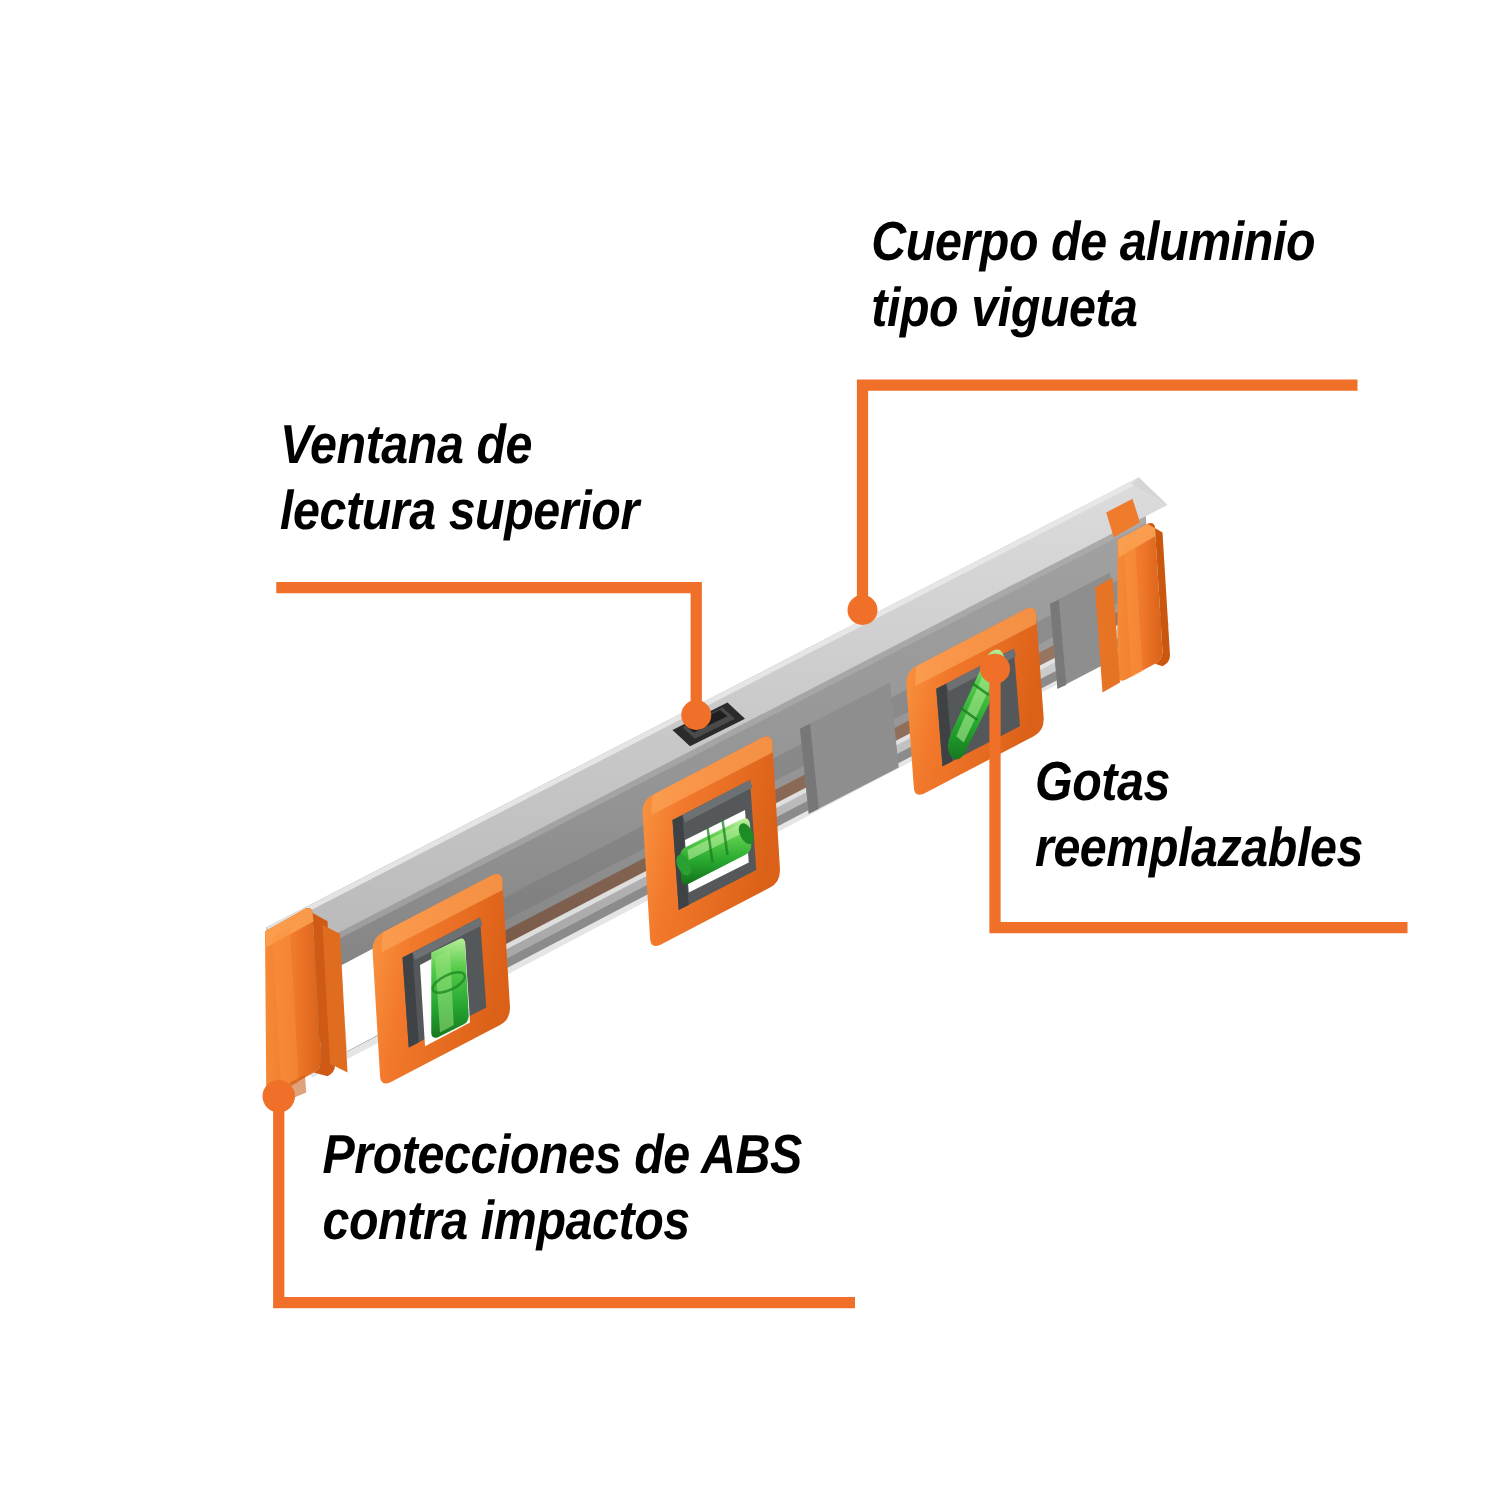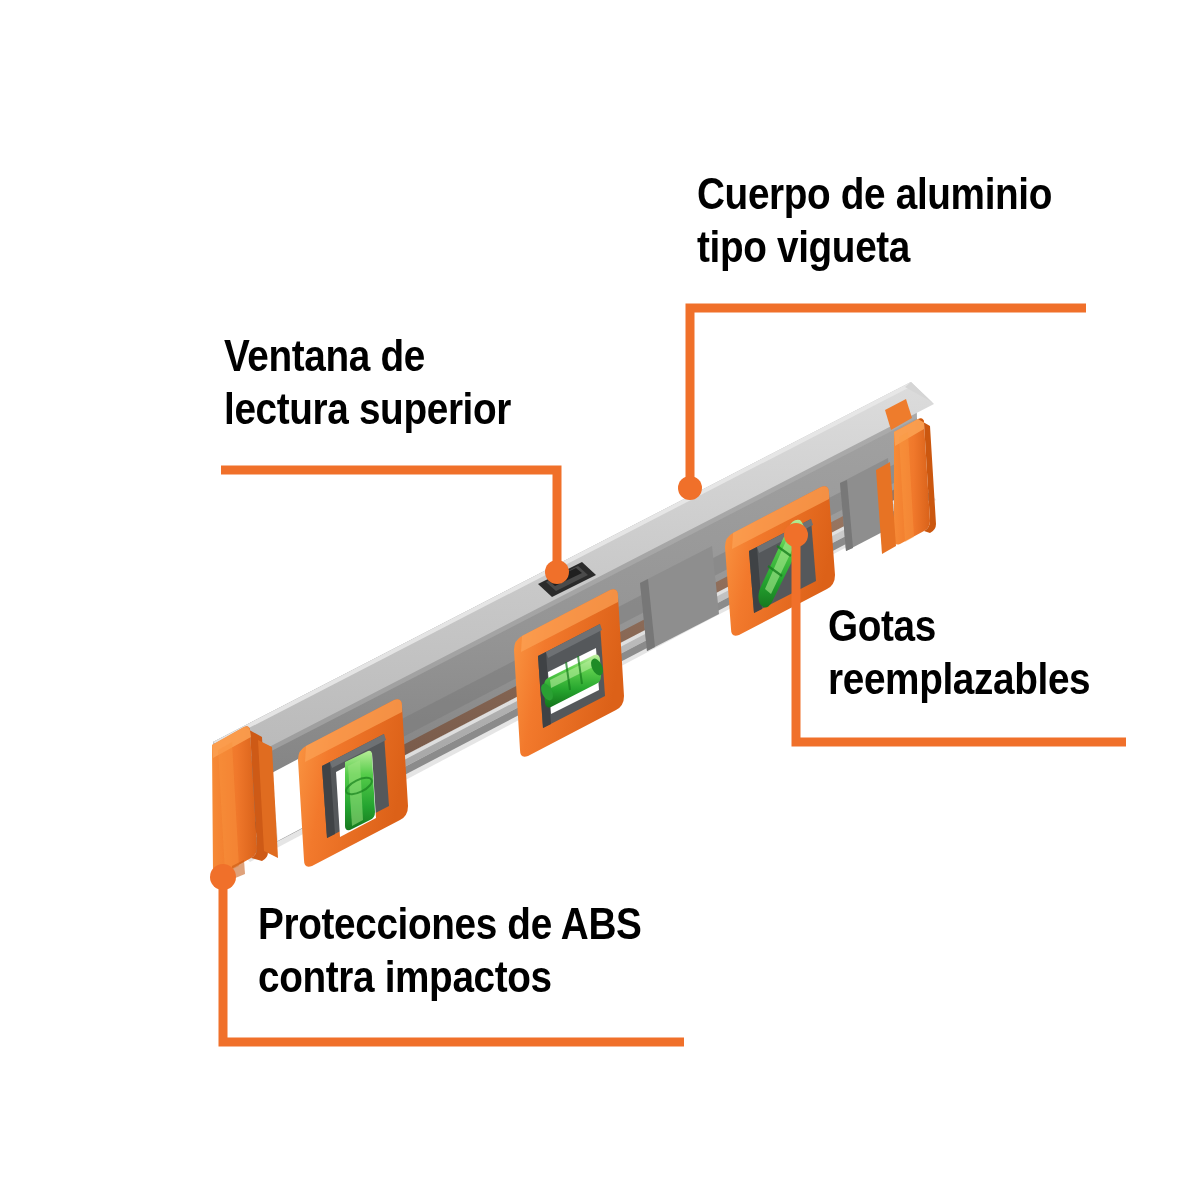--- a/index.html
+++ b/index.html
@@ -13,20 +13,21 @@
     height: 1200px;
     position: relative;
     overflow: hidden;
     font-family: "Liberation Sans", "DejaVu Sans", sans-serif;
   }
   #stage {
     position: absolute;
     top: 0; left: 0;
     width: 1200px;
     height: 1200px;
+    font-style: italic;
   }
   .callout-text {
     position: absolute;
     font-family: "Liberation Sans", "DejaVu Sans", sans-serif;
     font-weight: bold;
     font-size: 44px;
     line-height: 1.20;
     color: #000000;
     letter-spacing: -0.4px;
     transform: scaleX(0.88);

